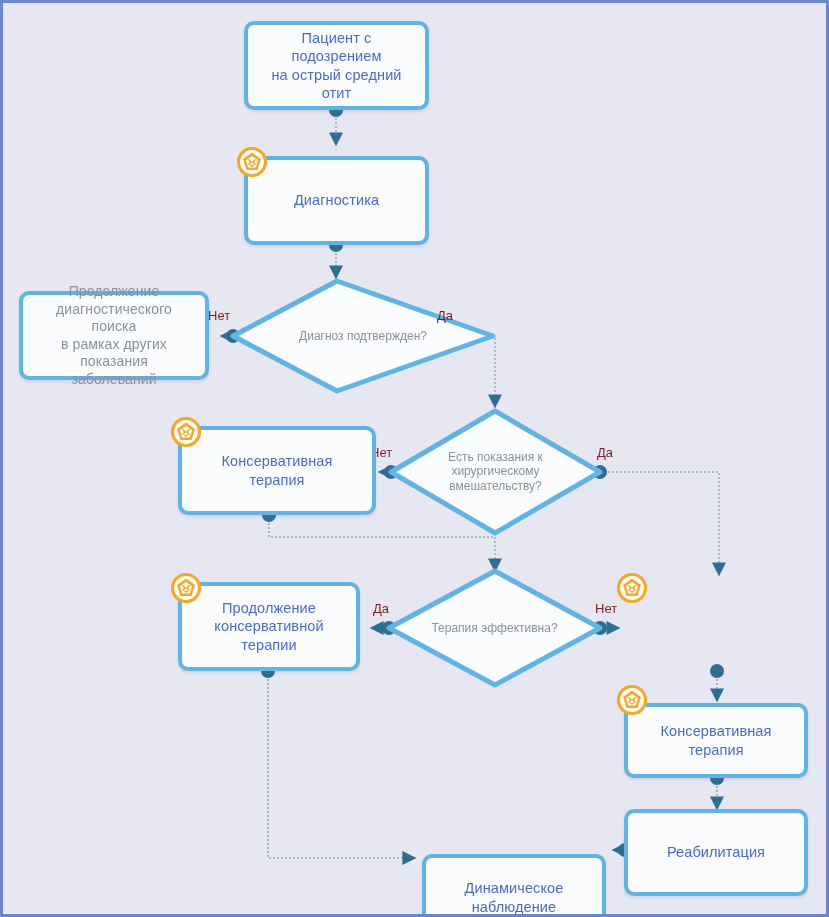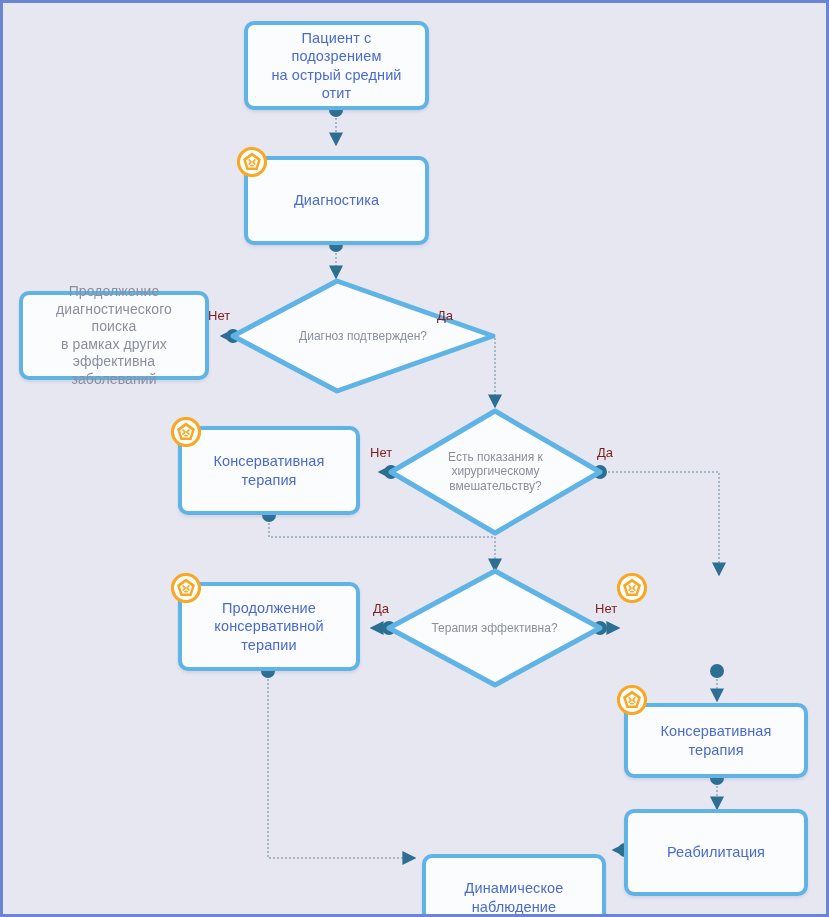--- a/index.html
+++ b/index.html
@@ -171,35 +171,35 @@
     </div>
   </div>
   <div class="edge-label" style="left:205px; top:305px;">Нет</div>
   <div class="edge-label" style="left:434px; top:305px;">Да</div>
 
   <div class="node box gray-label" style="left:16px; top:288px; width:190px; height:89px;">
     <div class="label">
       <div>Продолжение</div>
       <div>диагностического поиска</div>
       <div>в рамках других</div>
-      <div>эффективна заболеваний</div>
+      <div>показания заболеваний</div>
     </div>
   </div>
 
   <div class="diamond-wrap" style="left:388px; top:408px; width:209px; height:122px;">
     <div class="label">
       <div>Есть показания к</div>
       <div>хирургическому</div>
       <div>вмешательству?</div>
     </div>
   </div>
   <div class="edge-label" style="left:367px; top:442px;">Нет</div>
   <div class="edge-label" style="left:594px; top:442px;">Да</div>
 
-  <div class="node box" style="left:175px; top:423px; width:182px; height:89px;">
+  <div class="node box" style="left:175px; top:423px; width:198px; height:89px;">
     <div class="label">
       <div>Консервативная</div>
       <div>терапия</div>
     </div>
   </div>
   <div class="badge" style="left:168px; top:414px;">
     <svg viewBox="0 0 30 30" width="30" height="30" xmlns="http://www.w3.org/2000/svg">
       <circle cx="15" cy="15" r="13.5" fill="#ffffff" stroke="#f9a825" stroke-width="3.2"></circle>
       <path d="M15 5.5 L24 12 L20.5 23 L9.5 23 L6 12 Z" fill="#f9a825"></path>
       <path d="M15 9 L21 13.3 L18.7 20.4 L11.3 20.4 L9 13.3 Z" fill="#ffffff"></path>

